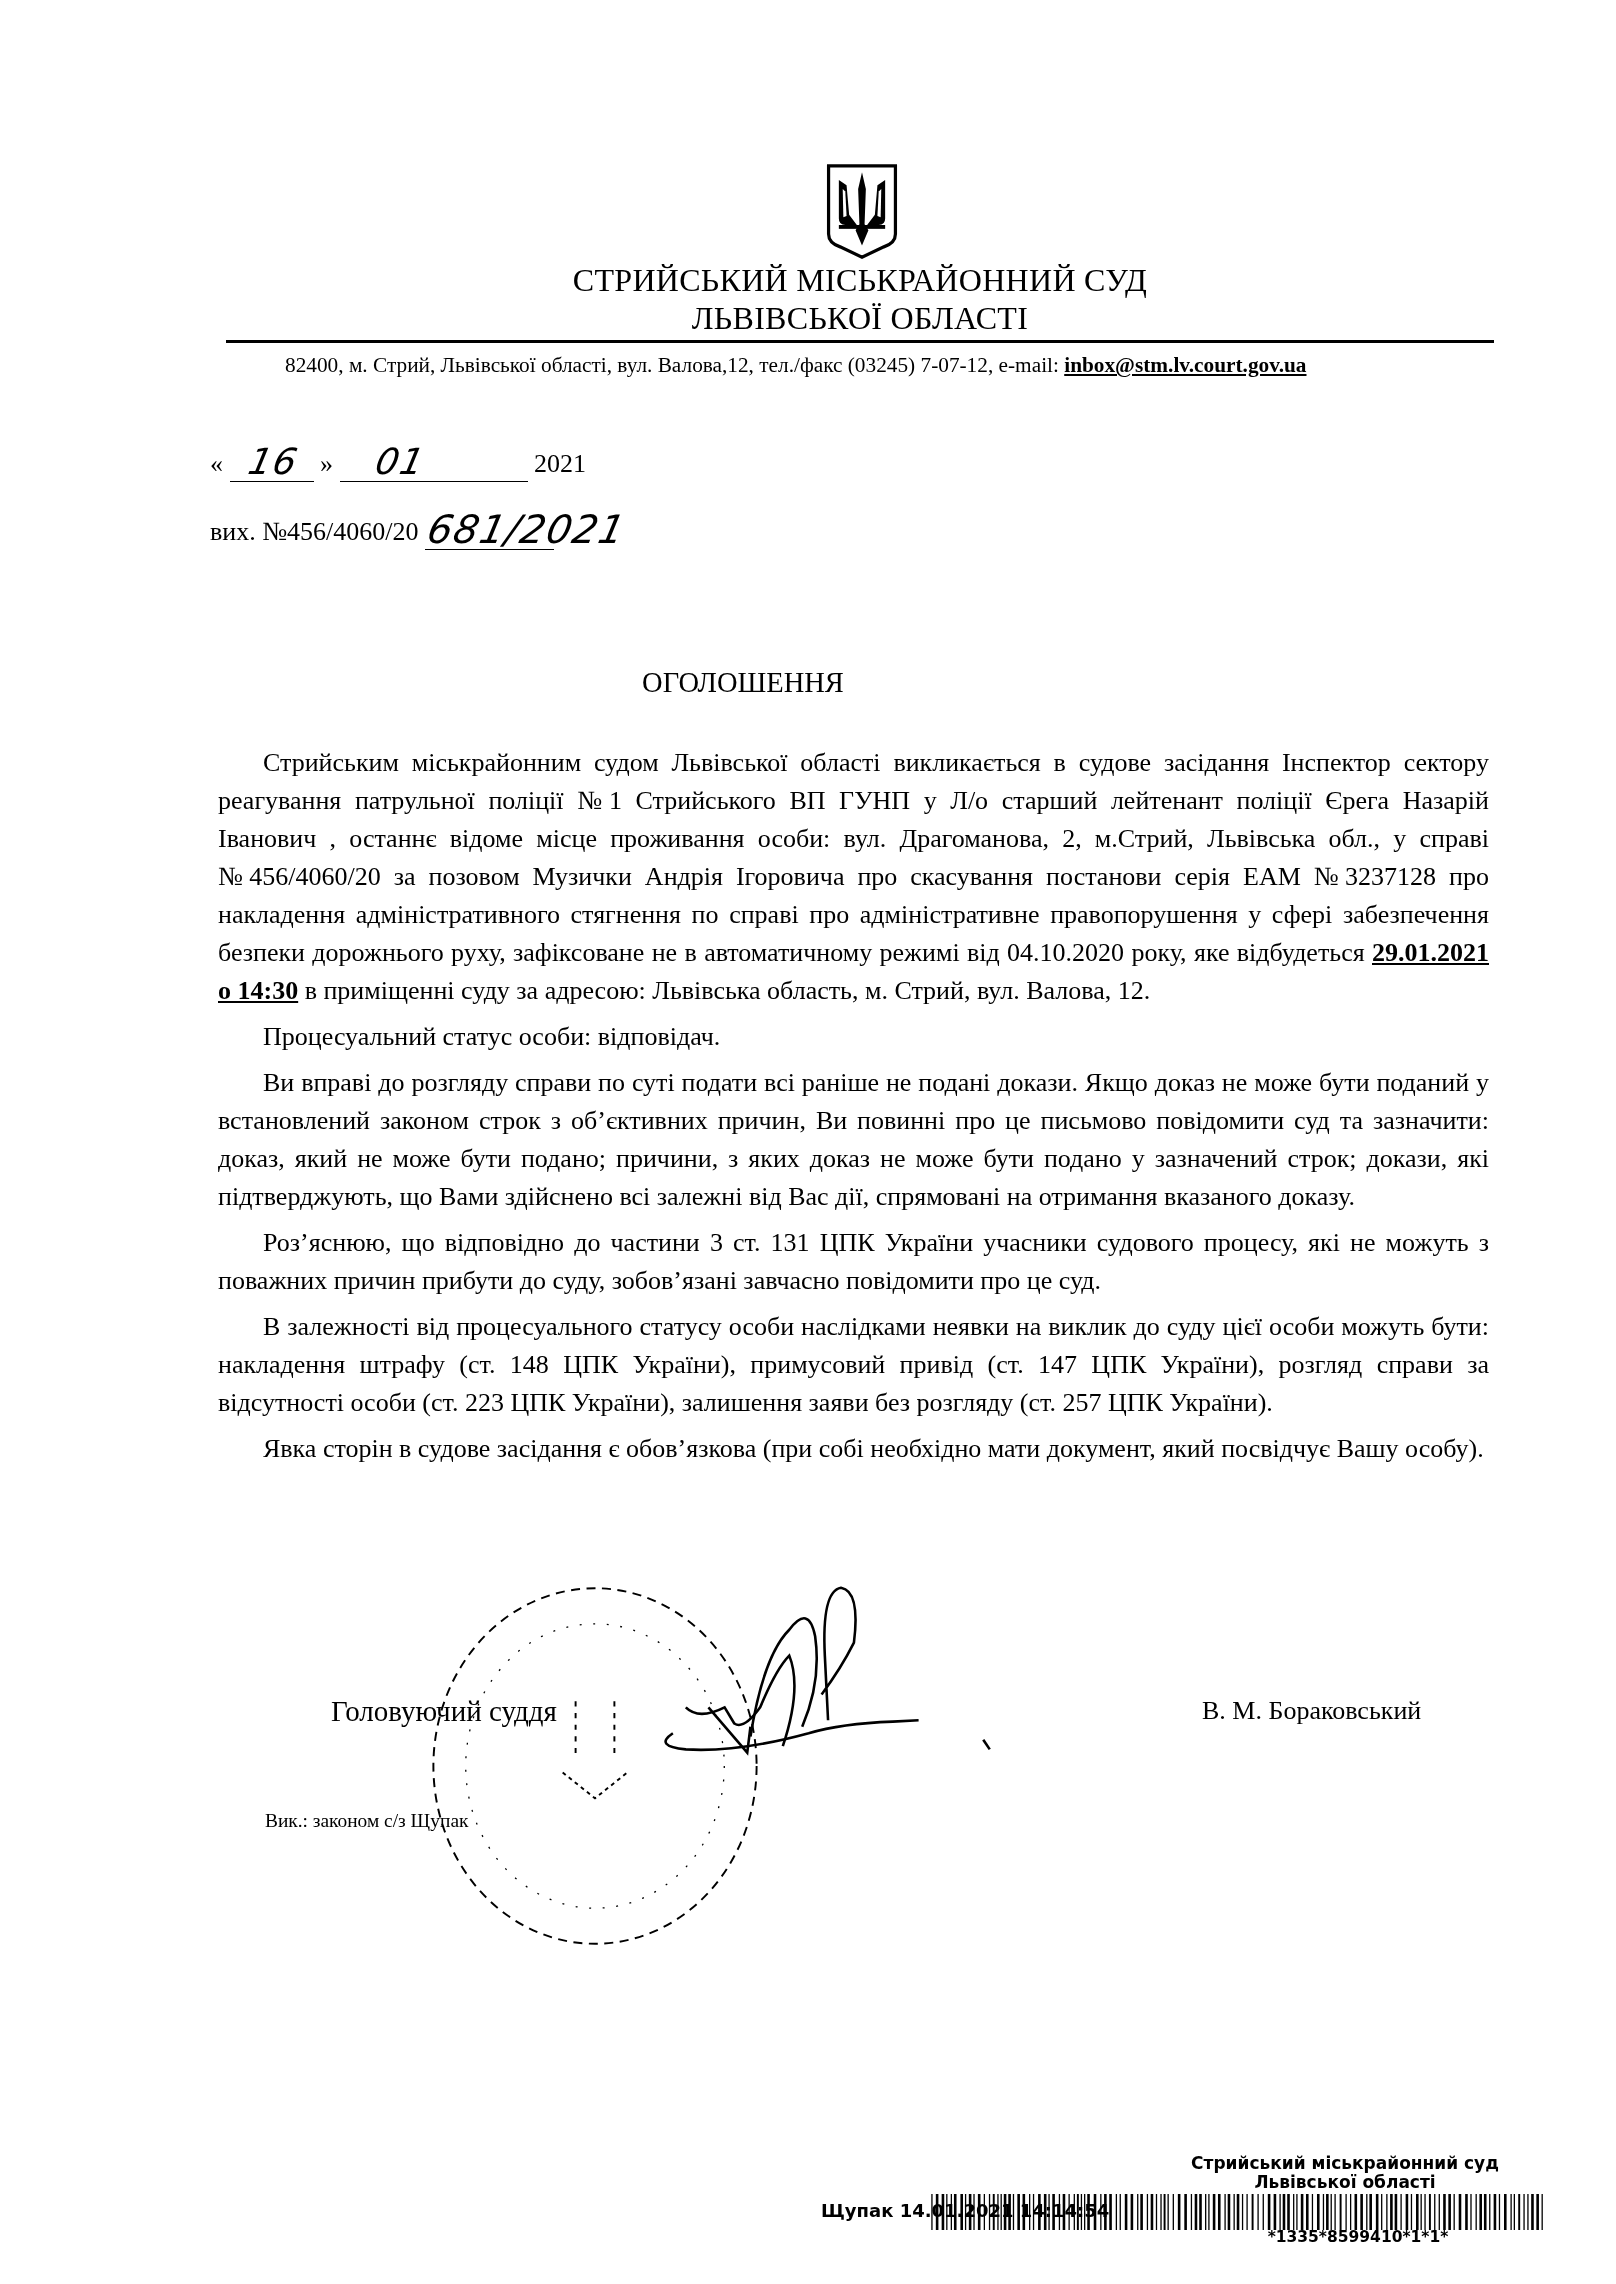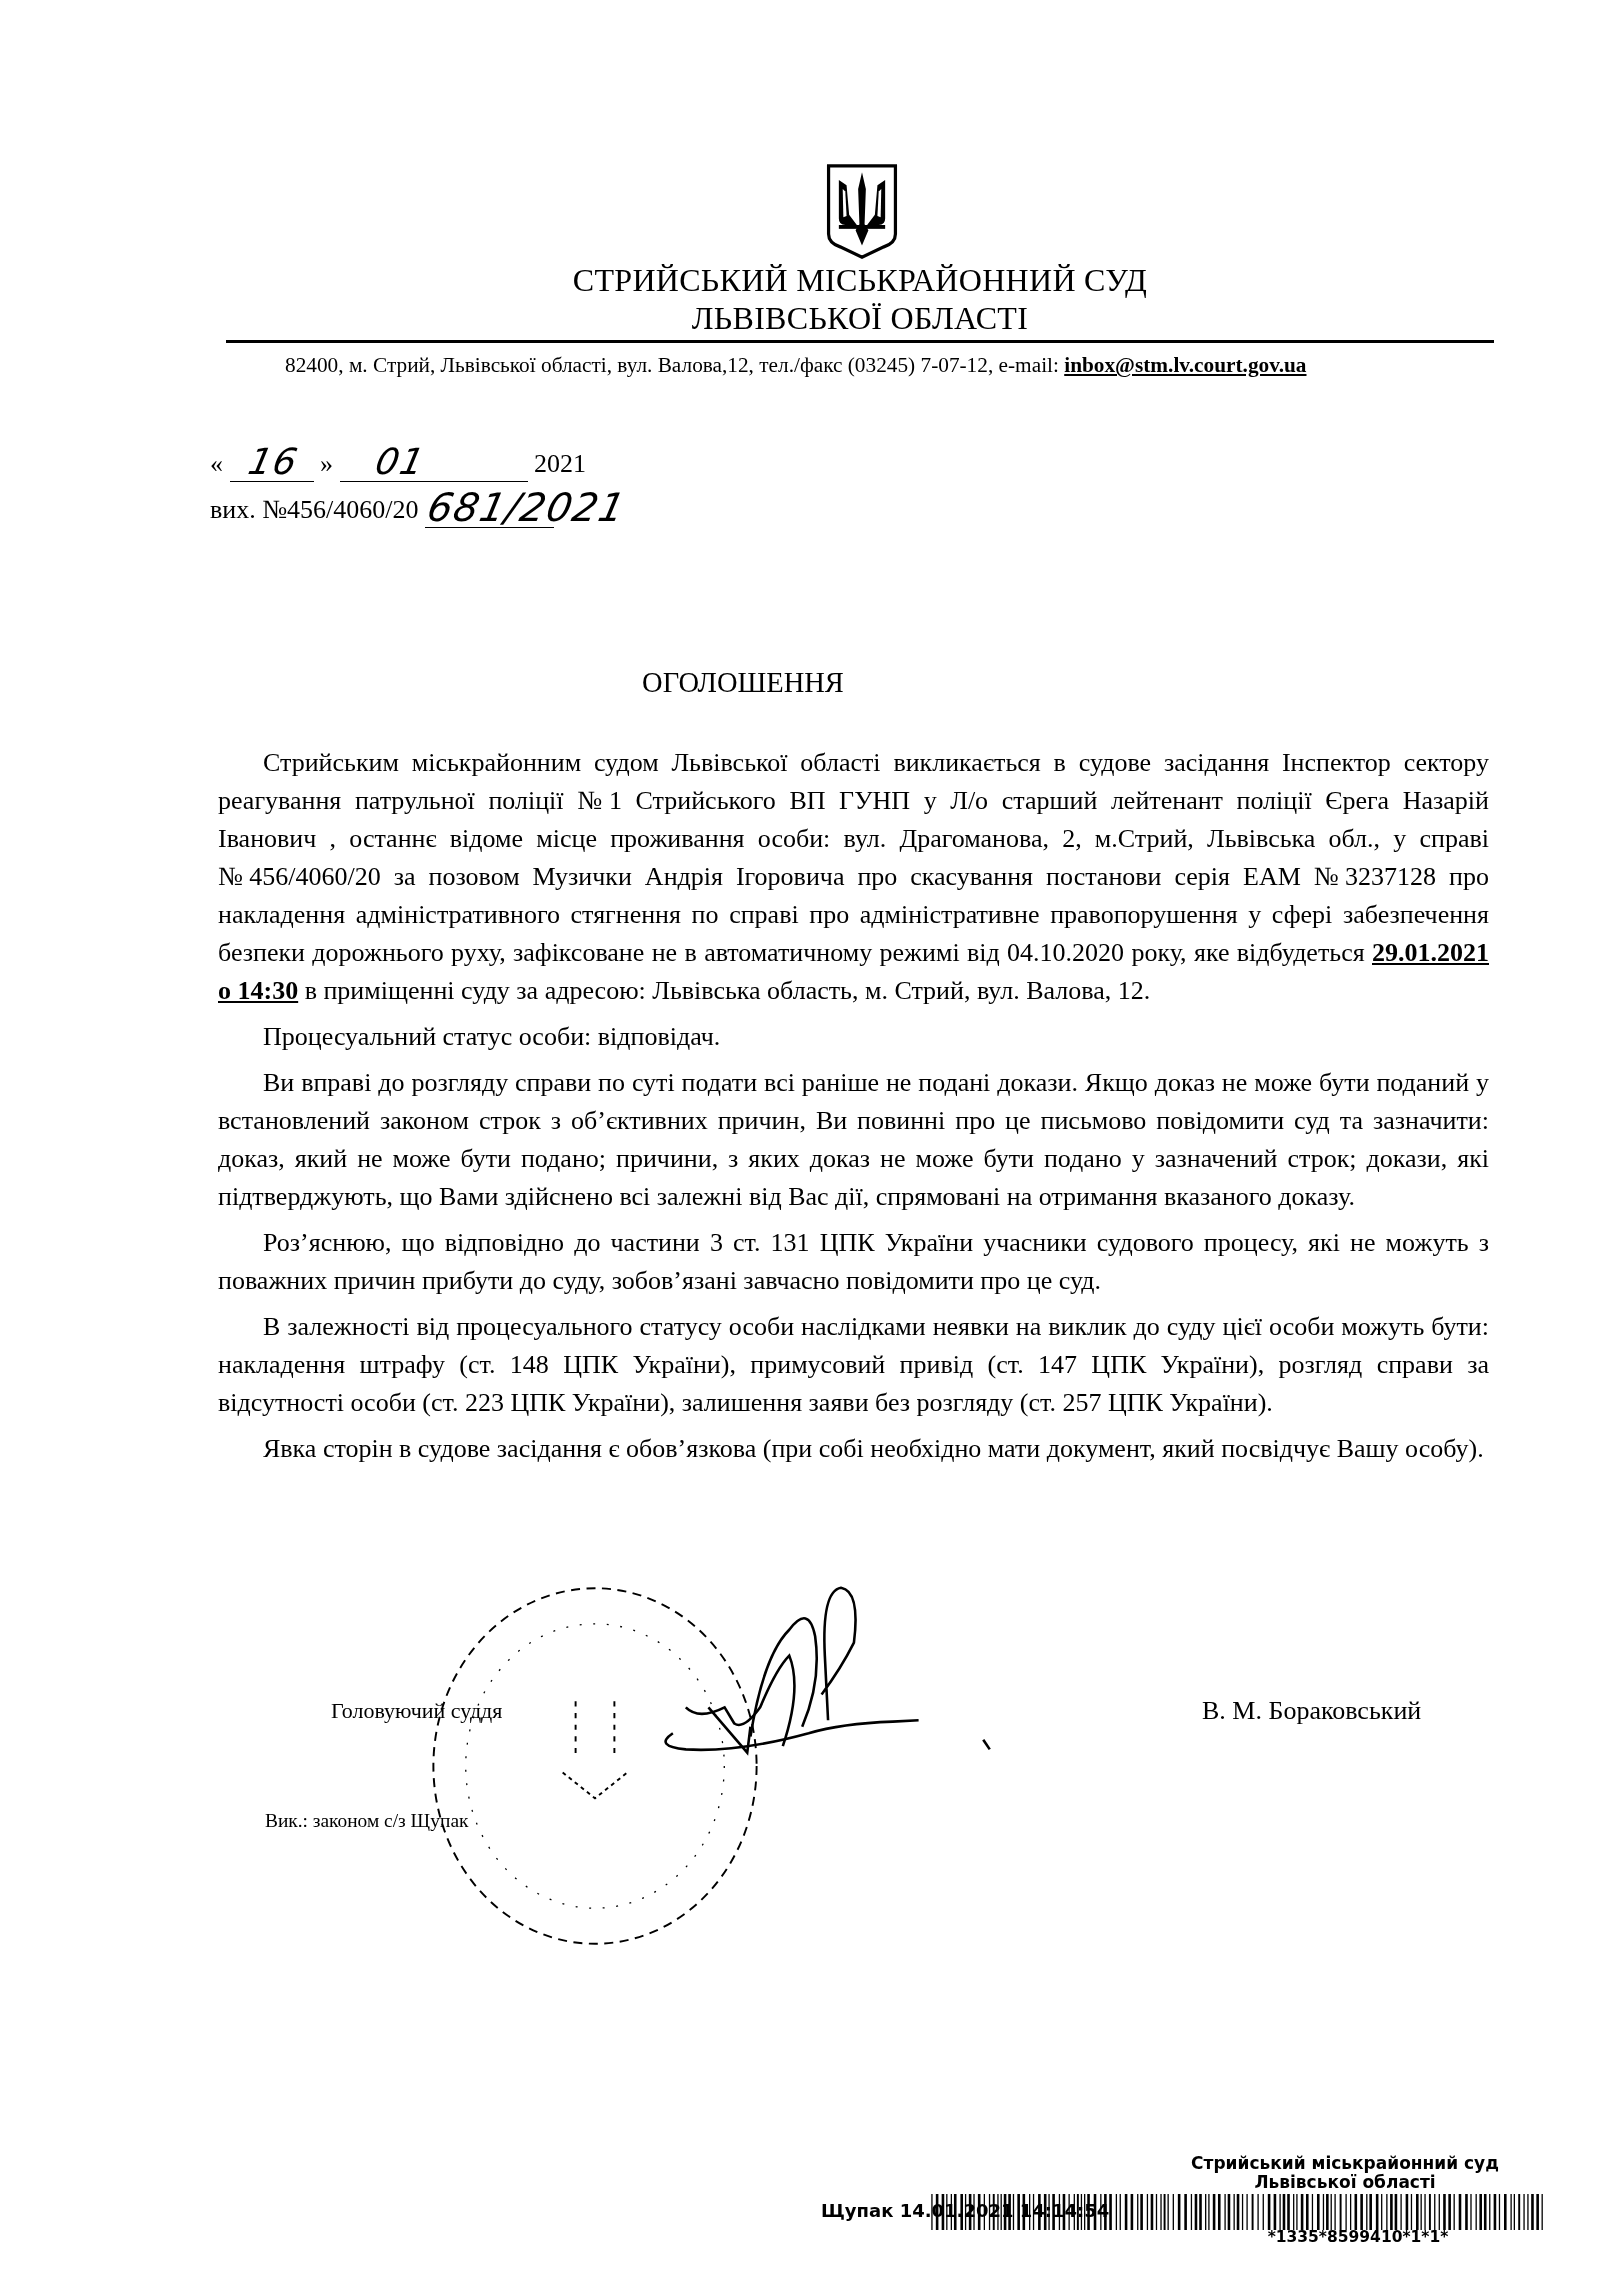--- a/index.html
+++ b/index.html
@@ -18,32 +18,32 @@
   .header-rule { left: 226px; top: 340px; width: 1268px; height: 3.2px; background: #000; }
   .address { left: 285px; top: 351px; font-size: 21.3px; line-height: 28.5px; white-space: nowrap; }
   .address .email { text-decoration: underline; font-weight: bold; }
 
   .date-line { left: 210px; top: 446px; font-size: 26px; line-height: 36px; white-space: nowrap; }
   .blank { display: inline-block; border-bottom: 1.9px solid #000; position: relative; height: 30px; vertical-align: bottom; }
   .hand {
     font-family: "DejaVu Sans", sans-serif; font-style: italic; font-size: 36px;
     position: absolute; bottom: 1.3px; transform: skewX(-12deg); letter-spacing: 1.3px;
   }
-  .outnum { left: 210px; top: 492px; font-size: 26px; line-height: 36px; white-space: nowrap; text-align: right; }
+  .outnum { left: 210px; top: 514px; font-size: 26px; line-height: 36px; white-space: nowrap; text-align: right; }
 
   .heading { left: 0; width: 1460px; top: 665px; text-align: center; font-size: 28.5px; line-height: 36px; padding-left: 26px; box-sizing: border-box;}
 
   .body-text {
     left: 210px; top: 736px; width: 1287px; font-size: 26px; line-height: 38px;
     text-align: justify;
   }
   .body-text p { margin: 8px; text-indent: 45px; }
   .body-text .strong-date { font-weight: bold; text-decoration: underline; }
 
-  .signer-title { left: 331px; top: 1695px; font-size: 22px; line-height: 32px; }
+  .signer-title { left: 331px; top: 1695px; font-size: 29px; line-height: 32px; }
   .signer-name { left: 1202px; top: 1695px; font-size: 26px; line-height: 32px; }
   .executor { left: 265px; top: 1808px; font-size: 19.4px; line-height: 26px; }
 
   .stamp { left: 414px; top: 1572px; width: 362px; height: 388px; }
   .signature { left: 647px; top: 1578px; width: 388px; height: 207px; }
 
   .barcode-caption {
     left: 1164px; width: 362px; text-align: center;
     font-family: "DejaVu Sans", sans-serif; font-size: 17px; line-height: 19.4px; font-weight: bold;
   }

